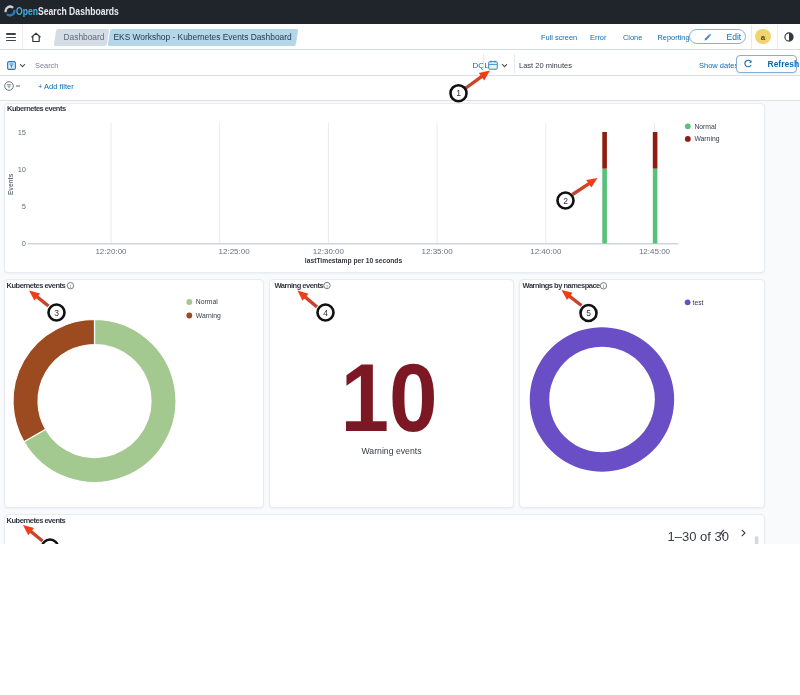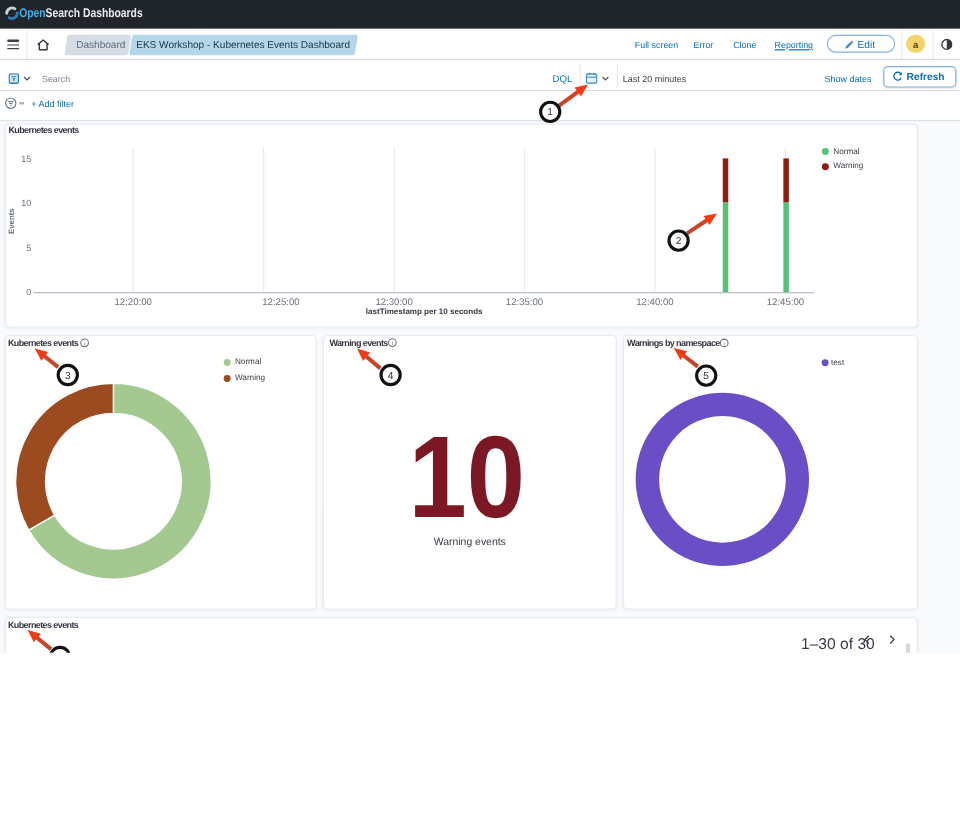--- a/index.html
+++ b/index.html
@@ -1,20 +1,20 @@
 <!DOCTYPE html>
 <html><head>
 <meta charset="utf-8">
 <style>
 html,body{margin:0;padding:0;}
 #page{will-change:transform;position:relative;width:800px;height:544px;overflow:hidden;background:#f8fafc;font-family:"Liberation Sans",sans-serif;}
 .abs{position:absolute;}
 .panel{position:absolute;background:#fff;border:1px solid #e7ebf2;border-radius:4px;box-shadow:0 1px 2px rgba(40,50,80,0.05);box-sizing:border-box;}
 .t{position:absolute;white-space:pre;}
-.blue{color:#0a6cb4;}
+.blue{color:#0a6cb4;margin-left:12px;}
 .dark{color:#363b45;}
 .ptitle{font-size:7.5px;font-weight:bold;letter-spacing:-0.5px;color:#343741;}
 .leg{font-size:6.8px;color:#363b45;}
 .axis{font-size:7.5px;color:#69707d;}
 .th{font-size:7px;font-weight:bold;letter-spacing:-0.3px;color:#343741;}
 .td{font-size:7px;color:#363b45;letter-spacing:-0.05px;line-height:9.4px;}
 </style>
 </head>
 <body>
 <div id="page">
@@ -36,21 +36,21 @@
 <svg class="abs" style="left:30px;top:32px;" width="12" height="11" viewBox="0 0 12 11">
 <path d="M1.5 5.2 L6 1.3 L10.5 5.2 M2.8 4.6 L2.8 9.5 L9.2 9.5 L9.2 4.6" fill="none" stroke="#343741" stroke-width="1.2" stroke-linejoin="round"></path>
 </svg>
 <div class="abs" style="left:55px;top:29px;width:53px;height:16.5px;background:#d4dce6;border-radius:2px;transform:skewX(-9deg);"></div>
 <div class="t" style="left:63.5px;top:31.5px;font-size:8.4px;color:#5e6b79;">Dashboard</div>
 <div class="abs" style="left:109px;top:29px;width:188px;height:16.5px;background:#b3d6e9;border-radius:2px;transform:skewX(-9deg);"></div>
 <div class="t" style="left:113.5px;top:31.5px;font-size:8.4px;color:#1e3748;">EKS Workshop - Kubernetes Events Dashboard</div>
 <div class="t blue" style="left:529px;top:33px;font-size:7.4px;">Full screen</div>
 <div class="t blue" style="left:578px;top:33px;font-size:7.4px;">Error</div>
 <div class="t blue" style="left:611px;top:33px;font-size:7.4px;text-align:right;">Clone</div>
-<div class="t blue" style="left:645.5px;top:33px;font-size:7.4px;text-decoration:underline;">Reporting</div>
+<div class="t blue" style="left:645.5px;top:33px;font-size:7.4px;">Reporting</div>
 <div class="abs" style="left:689px;top:28.8px;width:57px;height:15.7px;border:1px solid #88b0d8;border-radius:8px;background:#fff;box-sizing:border-box;"></div>
 <svg class="abs" style="left:703px;top:32px;" width="10" height="10" viewBox="0 0 10 10">
 <path d="M1.4 8.6 L2.1 6.6 L6.9 1.8 L8.2 3.1 L3.4 7.9 Z" fill="#4585c4"></path>
 <path d="M6.2 2.5 L7.5 3.8" stroke="#fff" stroke-width="0.6"></path>
 </svg>
 <div class="t blue" style="left:714.5px;top:32.3px;font-size:8.5px;">Edit</div>
 <div class="abs" style="left:750.5px;top:25px;width:1px;height:24px;background:#e8ecf2;"></div>
 <div class="abs" style="left:755.3px;top:29.1px;width:15.4px;height:15.4px;border-radius:50%;background:#f1d46e;"></div>
 <div class="t" style="left:760.8px;top:32.6px;font-size:8px;font-weight:bold;color:#4f4512;">a</div>
 <div class="abs" style="left:776.5px;top:25px;width:1px;height:24px;background:#e8ecf2;"></div>

